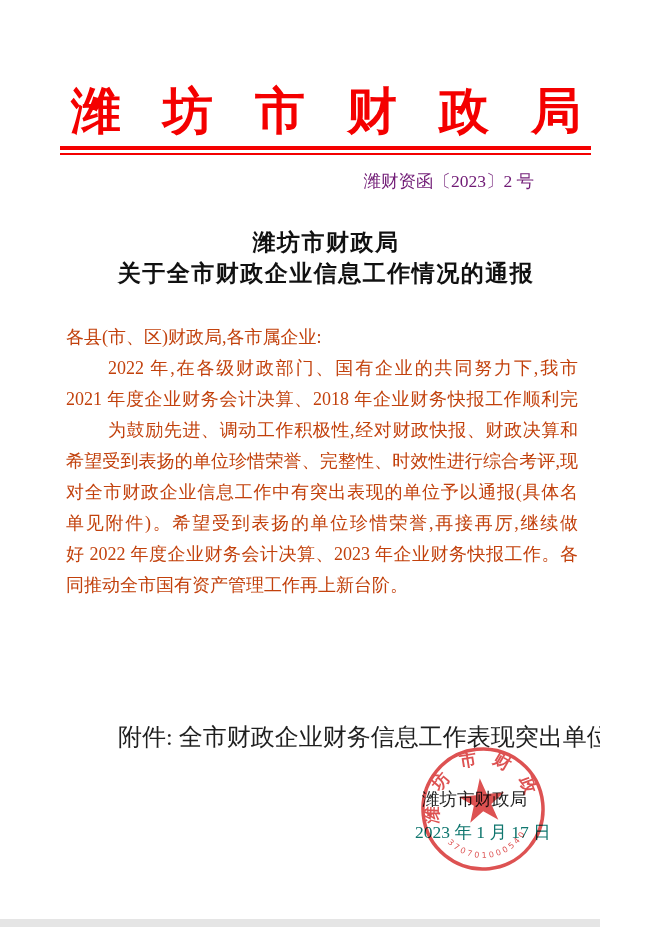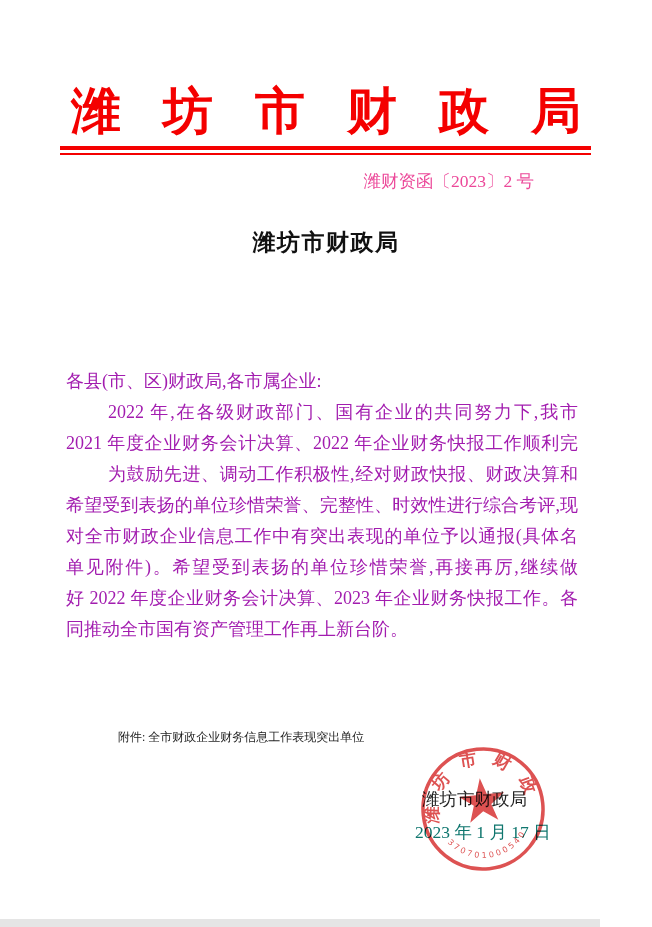--- a/index.html
+++ b/index.html
@@ -19,43 +19,43 @@
     color:#f40000;
     letter-spacing:42px;text-indent:42px;
     white-space:nowrap;
     font-family:"Liberation Serif","DejaVu Serif",serif;
   }
   .rule-wrap{position:absolute;left:60px;top:146px;width:531px;}
   .rule-thick{height:4px;background:#f40000;}
   .rule-thin{height:2px;background:#f40000;margin-top:3px;}
   .doc-number{
     position:absolute;top:169px;right:66px;
-    font-size:17.5px;color:#ec4899;white-space:nowrap;
+    font-size:17.5px;color:#701a75;white-space:nowrap;
   }
   
   .doc-title{
     position:absolute;top:227px;left:0;width:652px;
     text-align:center;font-weight:bold;color:#111;
     font-size:23px;line-height:31px;letter-spacing:1.5px;
   }
   
   .body-text{
     position:absolute;top:322px;left:66px;width:512px;
-    font-size:18px;color:#a21caf;margin-top:44px;
+    font-size:18px;color:#c2410c;
   }
   .line{
     height:31px;line-height:31px;
     text-align:justify;text-align-last:justify;
     white-space:nowrap;
   }
   .line-last{text-align-last:left;}
   .indent{text-indent:42px;}
   .attachment{
     position:absolute;top:722px;left:118px;
-    font-size:12px;line-height:31px;color:#1f1f1f;white-space:nowrap;
+    font-size:24px;line-height:31px;color:#1f1f1f;white-space:nowrap;
   }
   .signature{
     position:absolute;top:789px;left:422px;
     font-size:17.5px;line-height:20px;color:#1f1f1f;white-space:nowrap;
   }
   .sign-date{
     position:absolute;top:822px;left:415px;
     font-size:17.5px;line-height:20px;color:#0f766e;white-space:nowrap;
   }
   
@@ -80,27 +80,28 @@
 
   <div class="rule-wrap">
     <div class="rule-thick"></div>
     <div class="rule-thin"></div>
   </div>
 
   <div class="doc-number">潍财资函〔2023〕2 号</div>
 
   <div class="doc-title">
     <div>潍坊市财政局</div>
+    <div>关于全市财政企业信息工作情况的通报</div>
   </div>
 
   <div class="body-text">
     <div class="line line-last">各县(市、区)财政局,各市属企业:</div>
 
     <div class="line indent">2022 年,在各级财政部门、国有企业的共同努力下,我市</div>
-    <div class="line">2021 年度企业财务会计决算、2022 年企业财务快报工作顺利完</div>
+    <div class="line">2021 年度企业财务会计决算、2018 年企业财务快报工作顺利完</div>
 
     <div class="line indent">为鼓励先进、调动工作积极性,经对财政快报、财政决算和</div>
     <div class="line">希望受到表扬的单位珍惜荣誉、完整性、时效性进行综合考评,现</div>
     <div class="line">对全市财政企业信息工作中有突出表现的单位予以通报(具体名</div>
     <div class="line">单见附件)。希望受到表扬的单位珍惜荣誉,再接再厉,继续做</div>
     <div class="line">好 2022 年度企业财务会计决算、2023 年企业财务快报工作。各</div>
     <div class="line line-last">同推动全市国有资产管理工作再上新台阶。</div>
   </div>
 
   <div class="attachment">附件: 全市财政企业财务信息工作表现突出单位</div>

